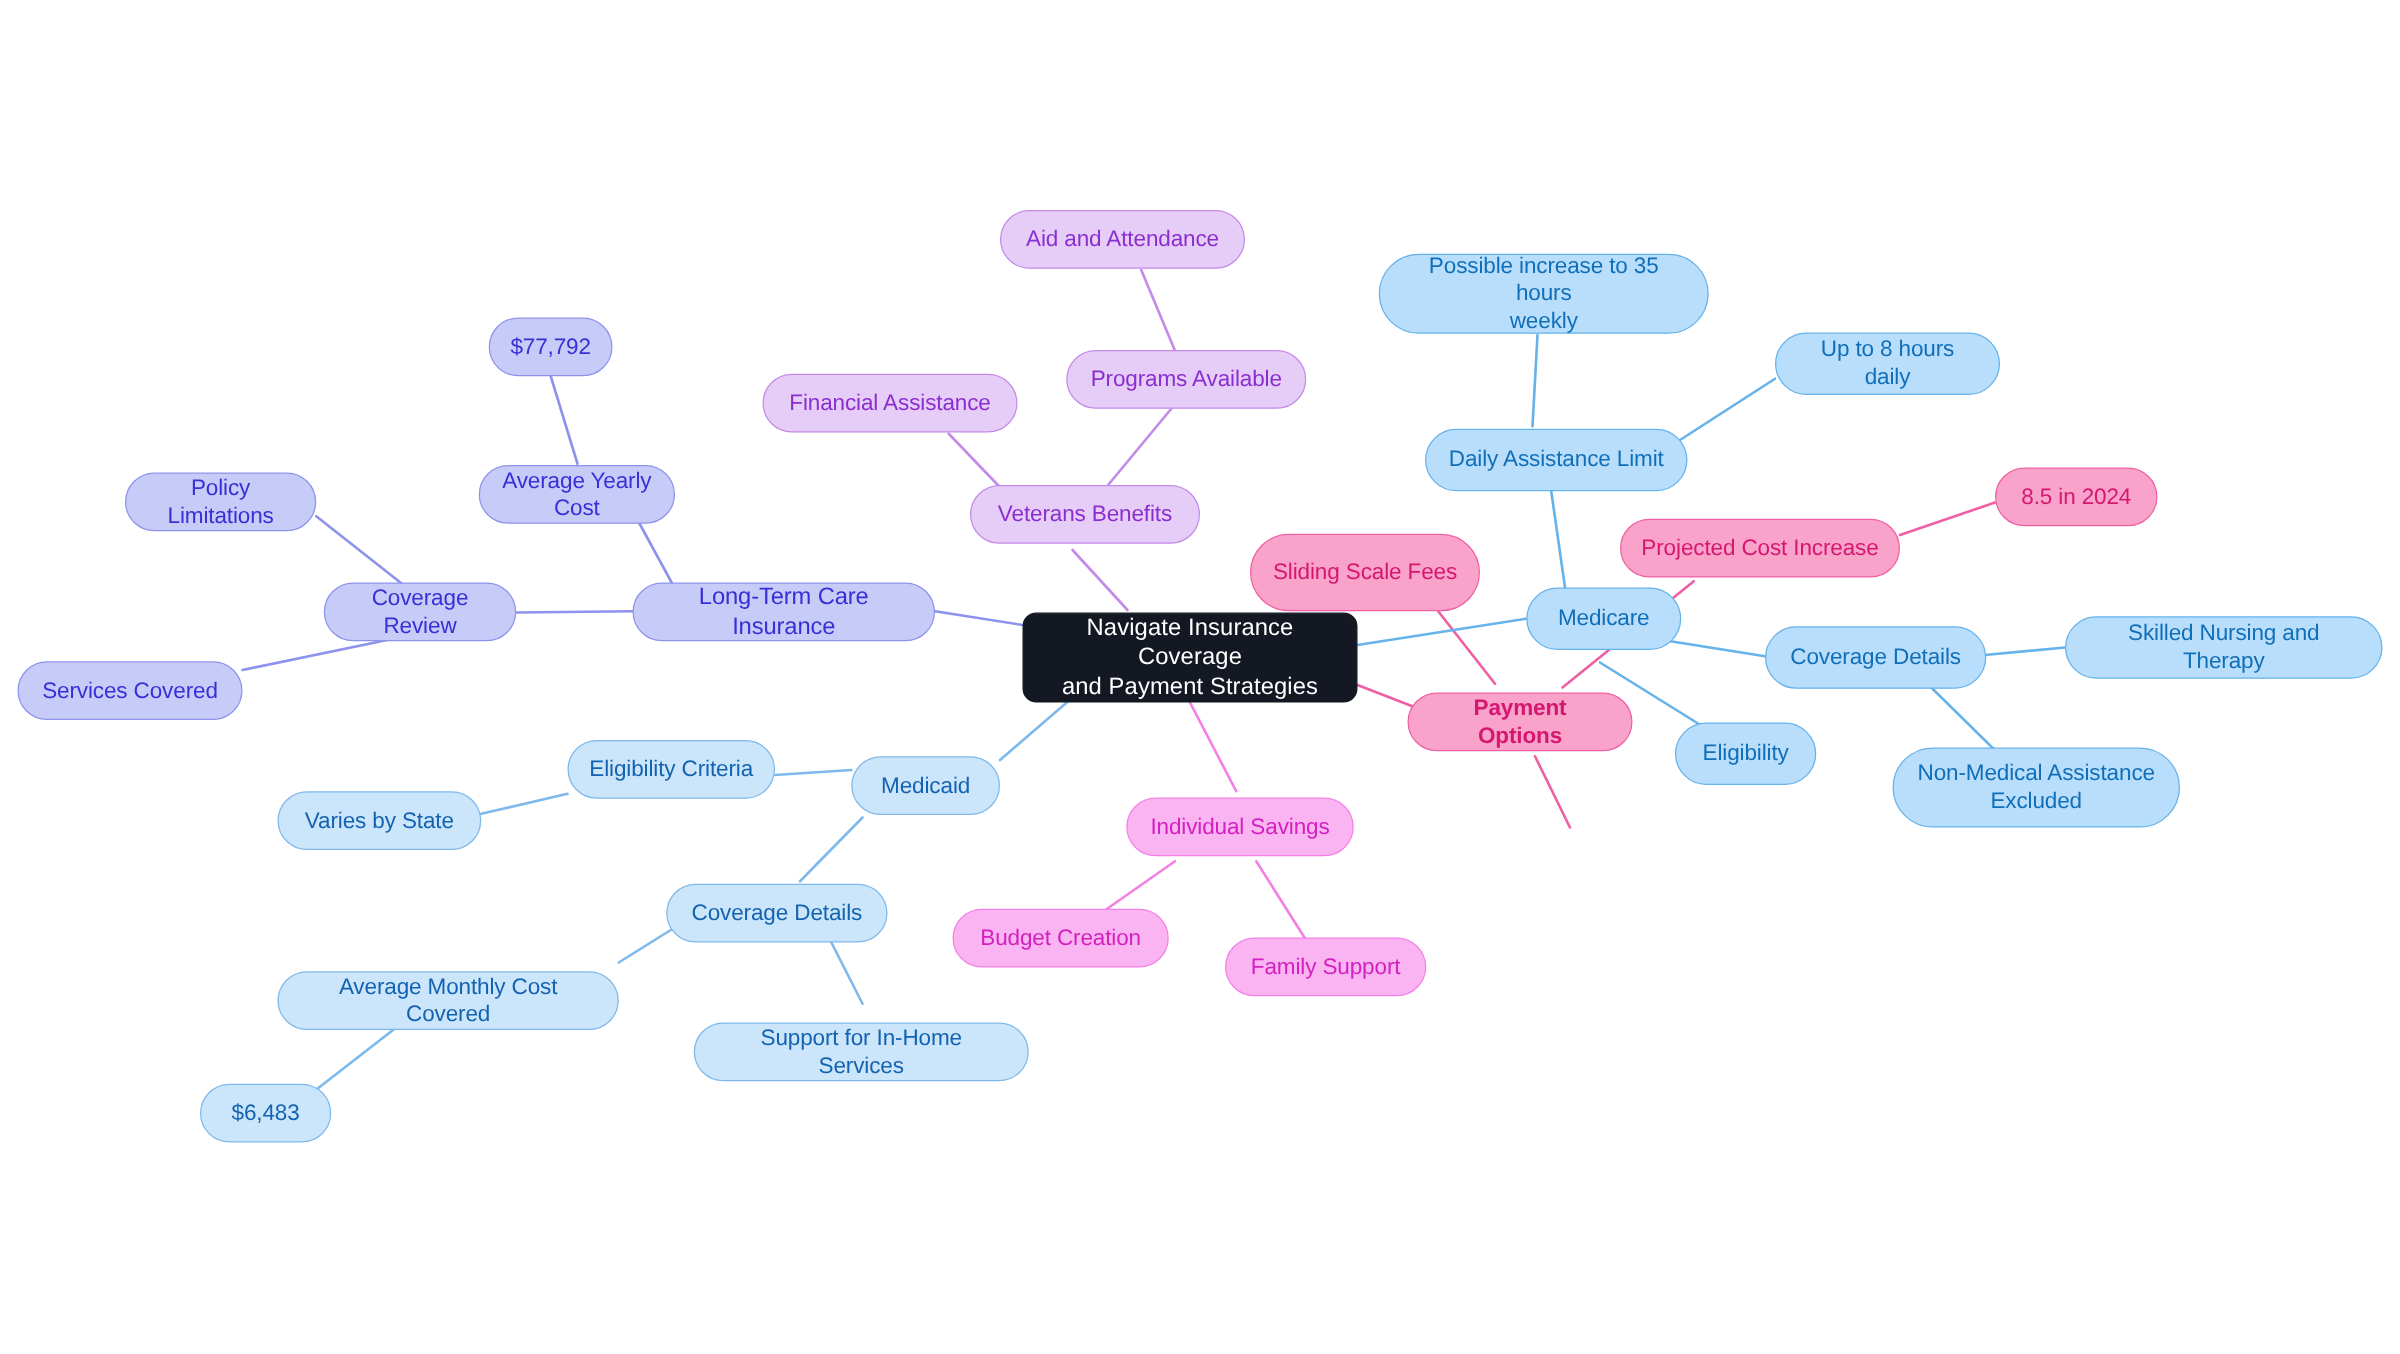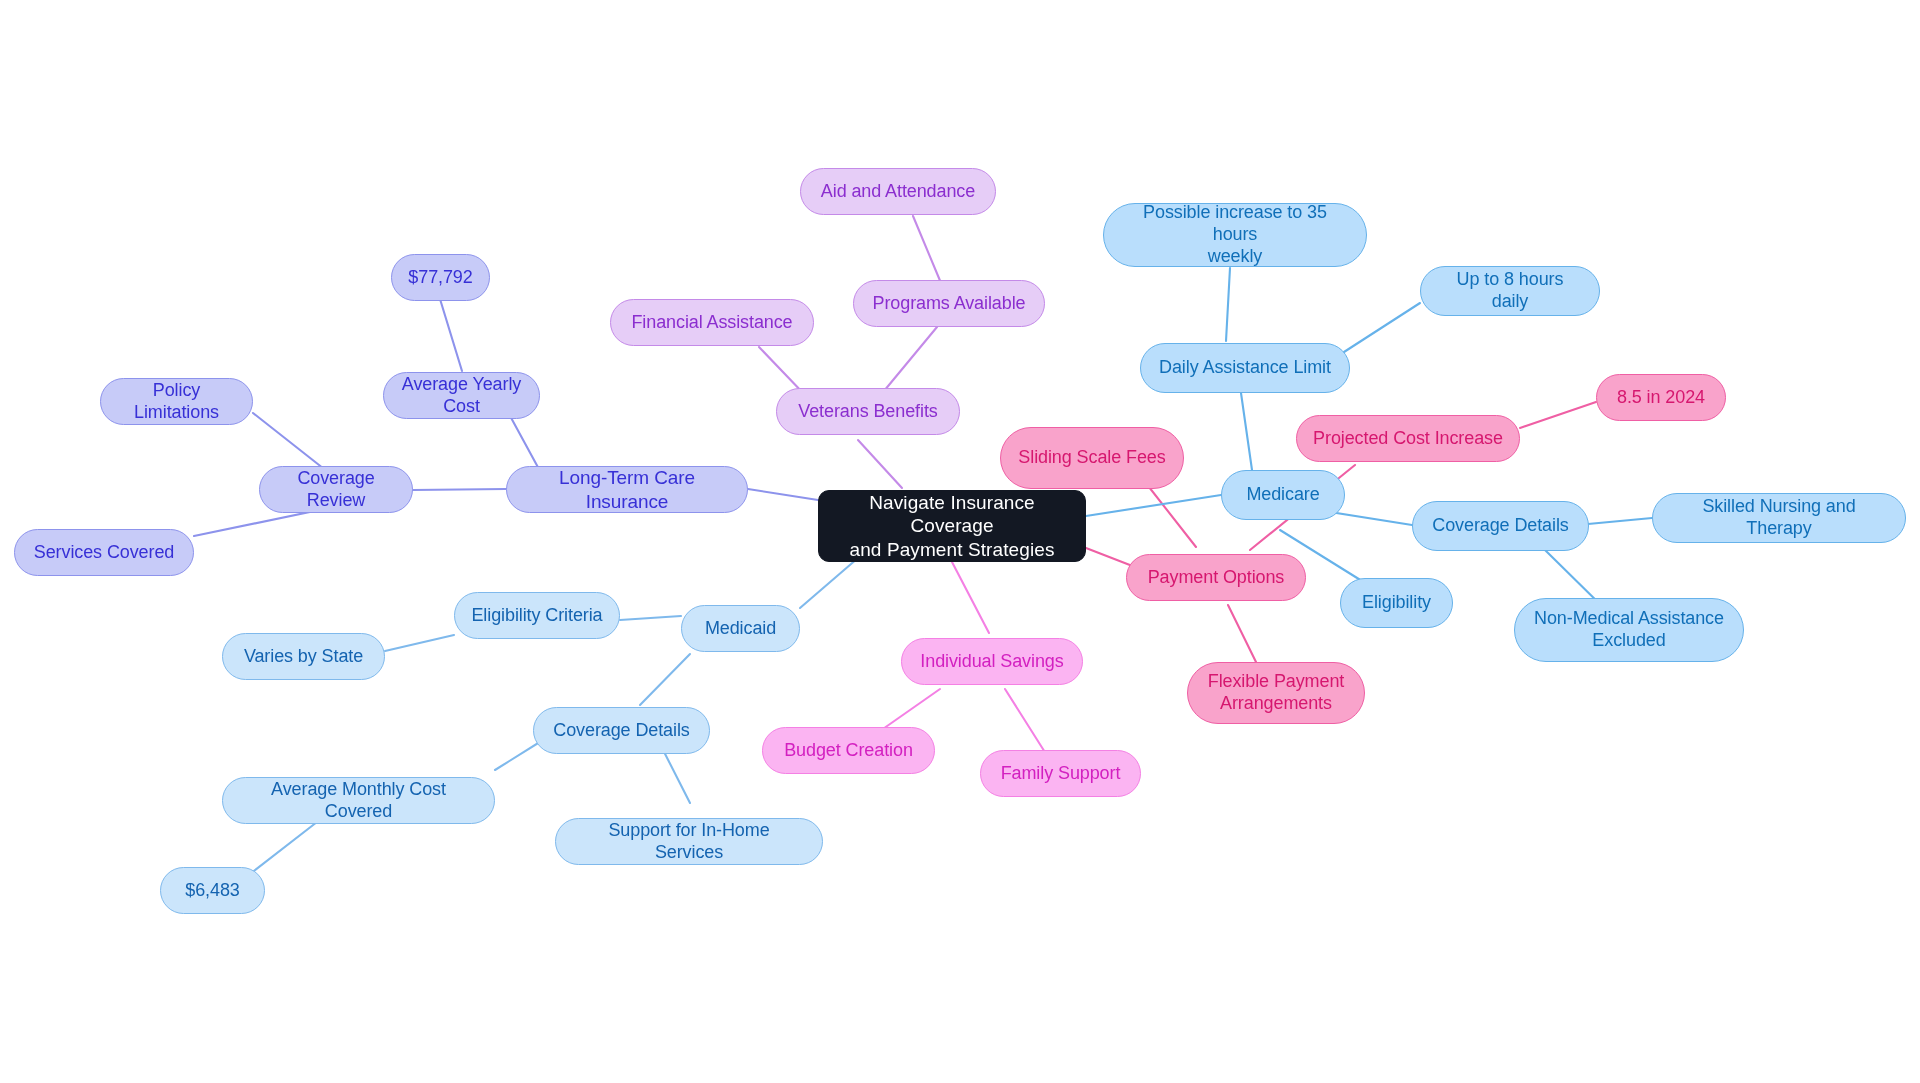--- a/index.html
+++ b/index.html
@@ -184,32 +184,28 @@
   </div>
 
   <div class="node t-magenta" style="left:762px; top:727px; width:173px; height:47px; font-size:18px;">
     <span>Budget Creation</span>
   </div>
 
   <div class="node t-magenta" style="left:980px; top:750px; width:161px; height:47px; font-size:18px;">
     <span>Family Support</span>
   </div>
 
-  <div class="node t-pink" style="left:1126px; top:554px; width:180px; height:47px; font-size:18px;">
+  <div class="node t-pink" style="left:1126px; top:554px; width:180px; height:47px; font-size:18px;font-weight:bold;">
     <span>Payment Options</span>
   </div>
 
   <div class="node t-pink" style="left:1000px; top:427px; width:184px; height:62px; font-size:18px;">
     <span>Sliding Scale Fees</span>
   </div>
 
-  <div class="node t-pink" style="left:1187px; top:662px; width:178px; height:62px; font-size:18px;">
-    <span>Flexible Payment
-Arrangements</span>
-  </div>
 
   <div class="node t-pink" style="left:1296px; top:415px; width:224px; height:47px; font-size:18px;">
     <span>Projected Cost Increase</span>
   </div>
 
   <div class="node t-pink" style="left:1596px; top:374px; width:130px; height:47px; font-size:18px;">
     <span>8.5 in 2024</span>
   </div>
 
   <div class="node t-sky" style="left:1221px; top:470px; width:124px; height:50px; font-size:18px;">

